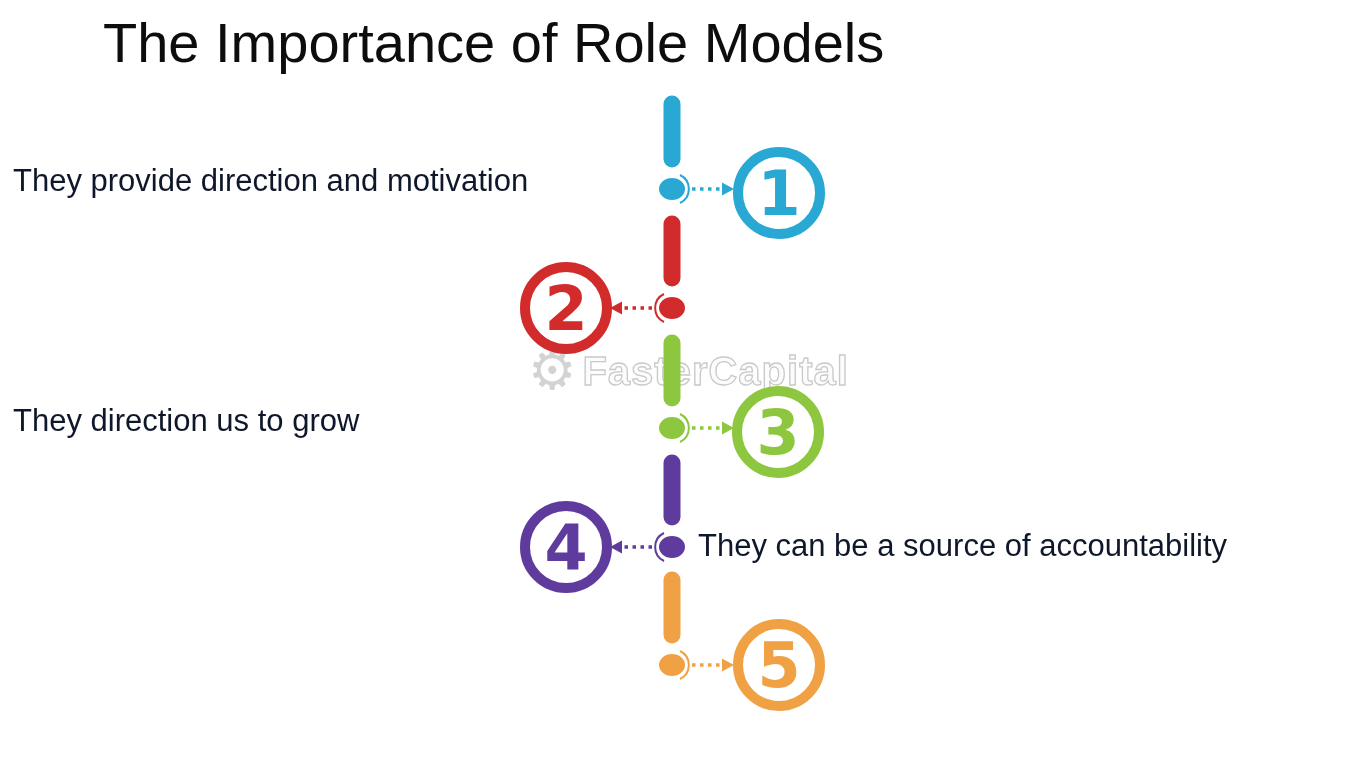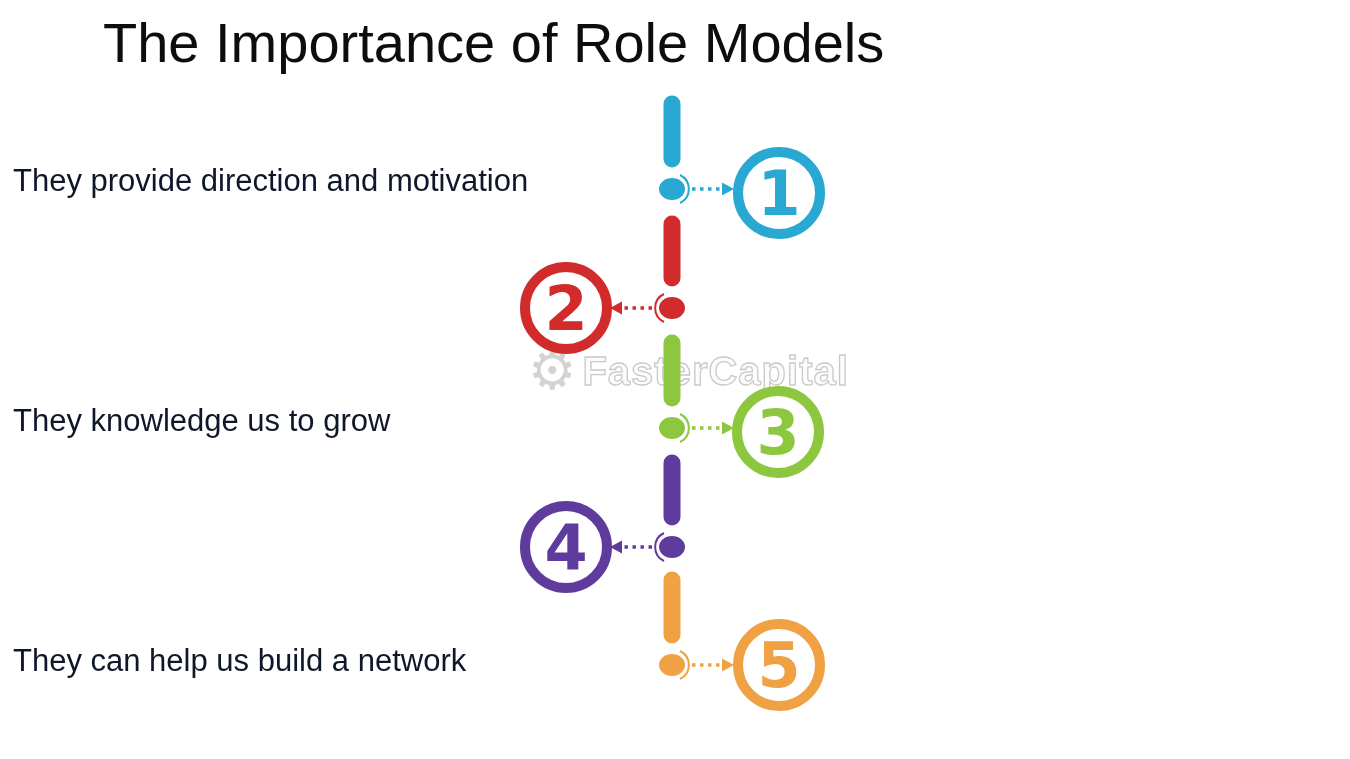--- a/index.html
+++ b/index.html
@@ -50,22 +50,22 @@
 <div class="stage">
 
   <h1 class="title">The Importance of Role Models</h1>
 
   <div class="watermark">
     <span class="gear">⚙</span>
     <span class="wm-text">FasterCapital</span>
   </div>
 
   <div class="label t1">They provide direction and motivation</div>
-  <div class="label t3">They knowledge us to grow</div>
-  <div class="label t5">They can help us build a network</div>
+  <div class="label t3">They direction us to grow</div>
+  <div class="label t4">They can be a source of accountability</div>
 
   <svg class="timeline" width="1350" height="759" viewBox="0 0 1350 759" xmlns="http://www.w3.org/2000/svg">
 
     <g>
       <line class="bar" x1="672" y1="104" x2="672" y2="159" stroke="#28A8D3"></line>
       <ellipse cx="672" cy="189" rx="13" ry="11" fill="#28A8D3"></ellipse>
       <path class="arc" d="M 680 175 A 15.5 15.5 0 0 1 680 203" stroke="#28A8D3"></path>
       <line class="dots" x1="692" y1="189" x2="720" y2="189" stroke="#28A8D3"></line>
       <polygon points="722,182.5 722,195.5 734,189" fill="#28A8D3"></polygon>
       <circle class="ring" cx="779" cy="193" r="41" stroke="#28A8D3"></circle>

